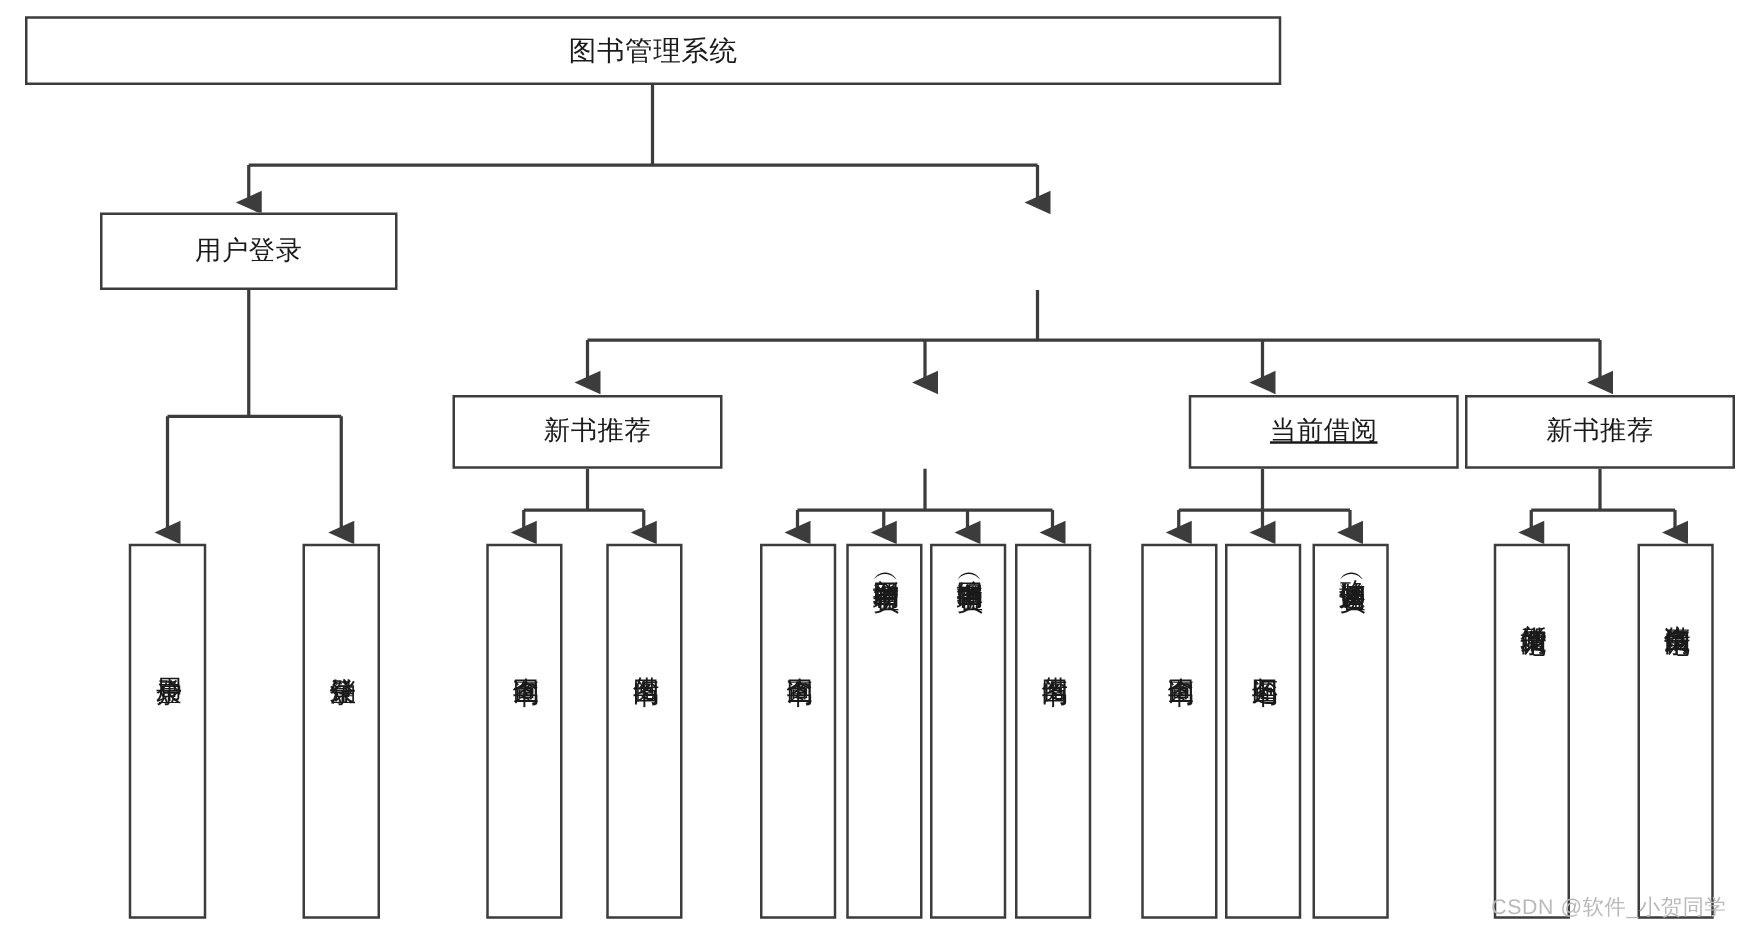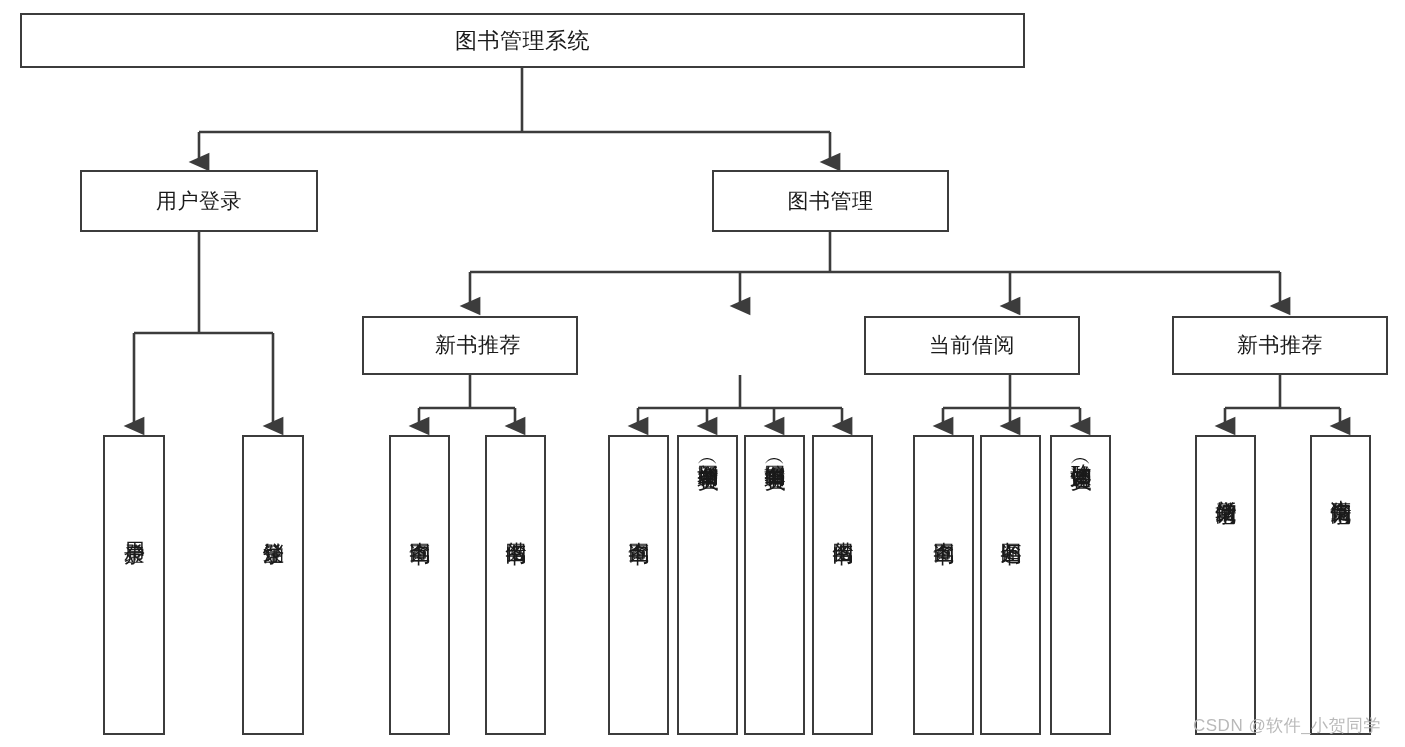--- a/index.html
+++ b/index.html
@@ -134,28 +134,25 @@
     </g>
   </svg>
 
   <div class="node horiz root" style="left:20px; top:13px; width:1005px; height:55px;">
     <span class="node-label">图书管理系统</span>
   </div>
 
   <div class="node horiz" style="left:80px; top:170px; width:238px; height:62px;">
     <span class="node-label">用户登录</span>
   </div>
-  <div class="node horiz" style="left:712px; top:170px; width:237px; height:62px;">
-    <span class="node-label">图书管理</span>
-  </div>
 
   <div class="node horiz" style="left:362px; top:316px; width:216px; height:59px;padding-left:16px;">
     <span class="node-label">新书推荐</span>
   </div>
-  <div class="node horiz" style="left:864px; top:316px; width:216px; height:59px;">
+  <div class="node horiz" style="left:951px; top:316px; width:216px; height:59px;text-decoration:underline;">
     <span class="node-label">当前借阅</span>
   </div>
   <div class="node horiz" style="left:1172px; top:316px; width:216px; height:59px;">
     <span class="node-label">新书推荐</span>
   </div>
 
   <div class="node vert mid" style="left:103px; top:435px; width:62px; height:300px;">
     <span class="node-label">用户登录</span>
   </div>
   <div class="node vert mid" style="left:242px; top:435px; width:62px; height:300px;">

